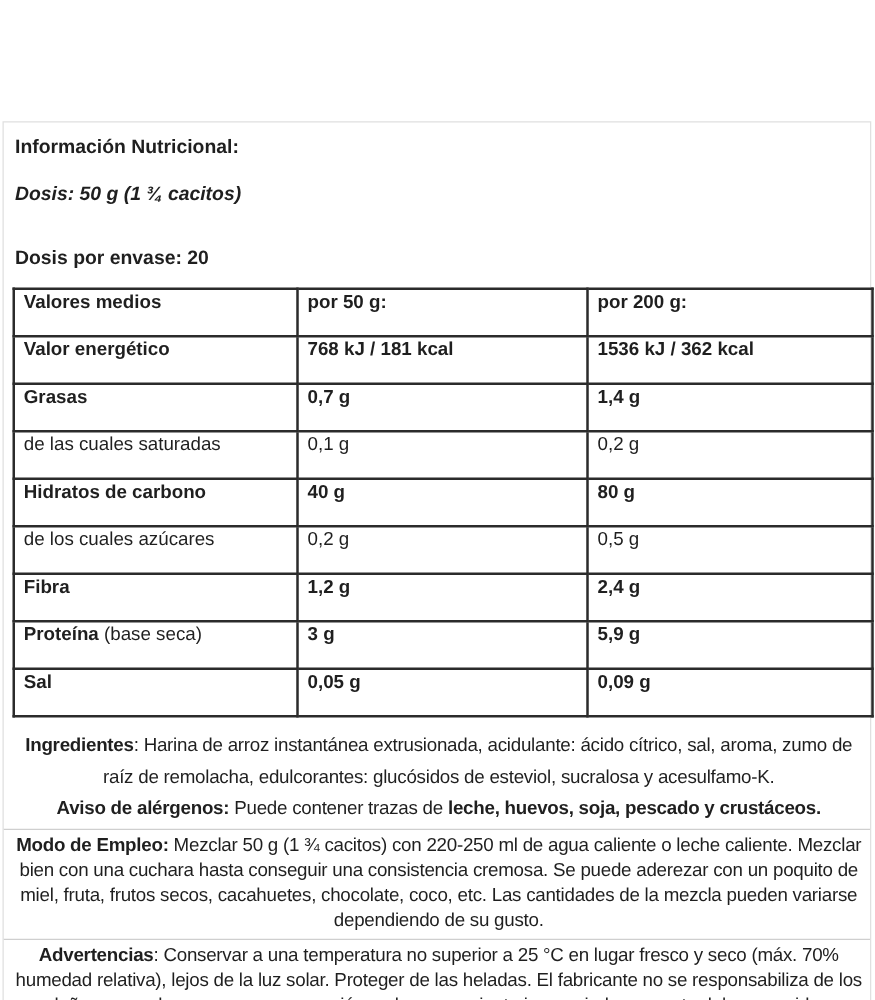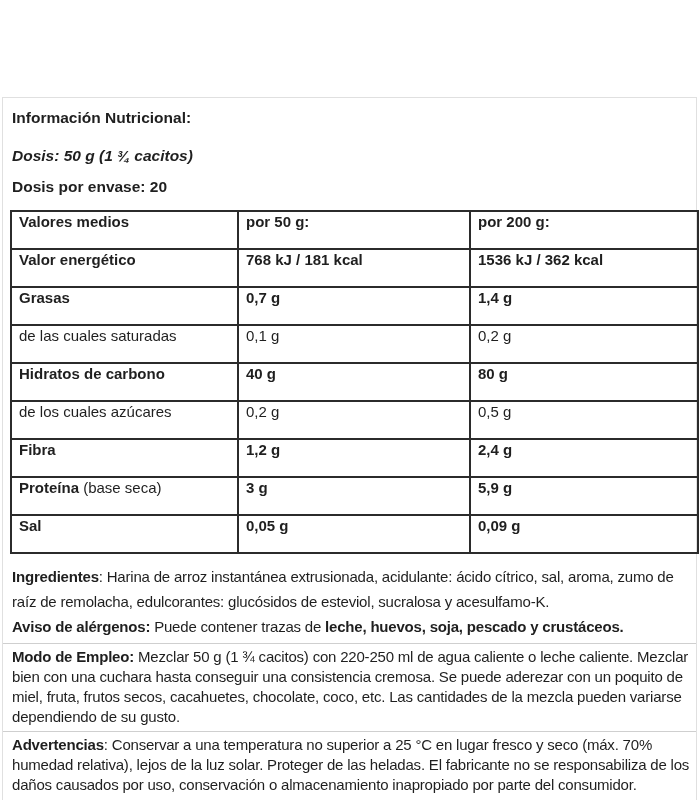--- a/index.html
+++ b/index.html
@@ -26,21 +26,21 @@
     padding: 10px 6px 8px 6px;
   }
   .intro-line {
     font-weight: bold;
     font-size: 15.5px;
     line-height: 18px;
     margin: 0 0 0 3px;
   }
   .intro-title   { margin-top: 1px; }
   .intro-dose    { margin-top: 20px; font-style: italic; }
-  .intro-serving { margin-top: 13px; }
+  .intro-serving { margin-top: 33px; }
 
   table.nutrition {
     border-collapse: collapse;
     table-layout: fixed;
     width: 687px;
     margin-top: 14px;
     margin-left: 1px;
   }
   table.nutrition col.c1 { width: 227px; }
   table.nutrition col.c2 { width: 232px; }
@@ -56,21 +56,21 @@
     vertical-align: middle;
   }
   .b { font-weight: bold; }
   .n { font-weight: normal; }
 
   .para {
     font-size: 15px;
     letter-spacing: -0.2px;
     line-height: 25px;
     margin: 0 0 0 3px;
-    text-align: left;
+    text-align: center;
   }
   .para-ingredients { margin-top: 10px; }
   .para-usage, .para-warnings {
     line-height: 20px;
     margin-top: 3px;
   }
   .section-divider {
     border: 0;
     border-top: 1px solid #cfcfcf;
     margin: 4px -6px 3px -6px;

